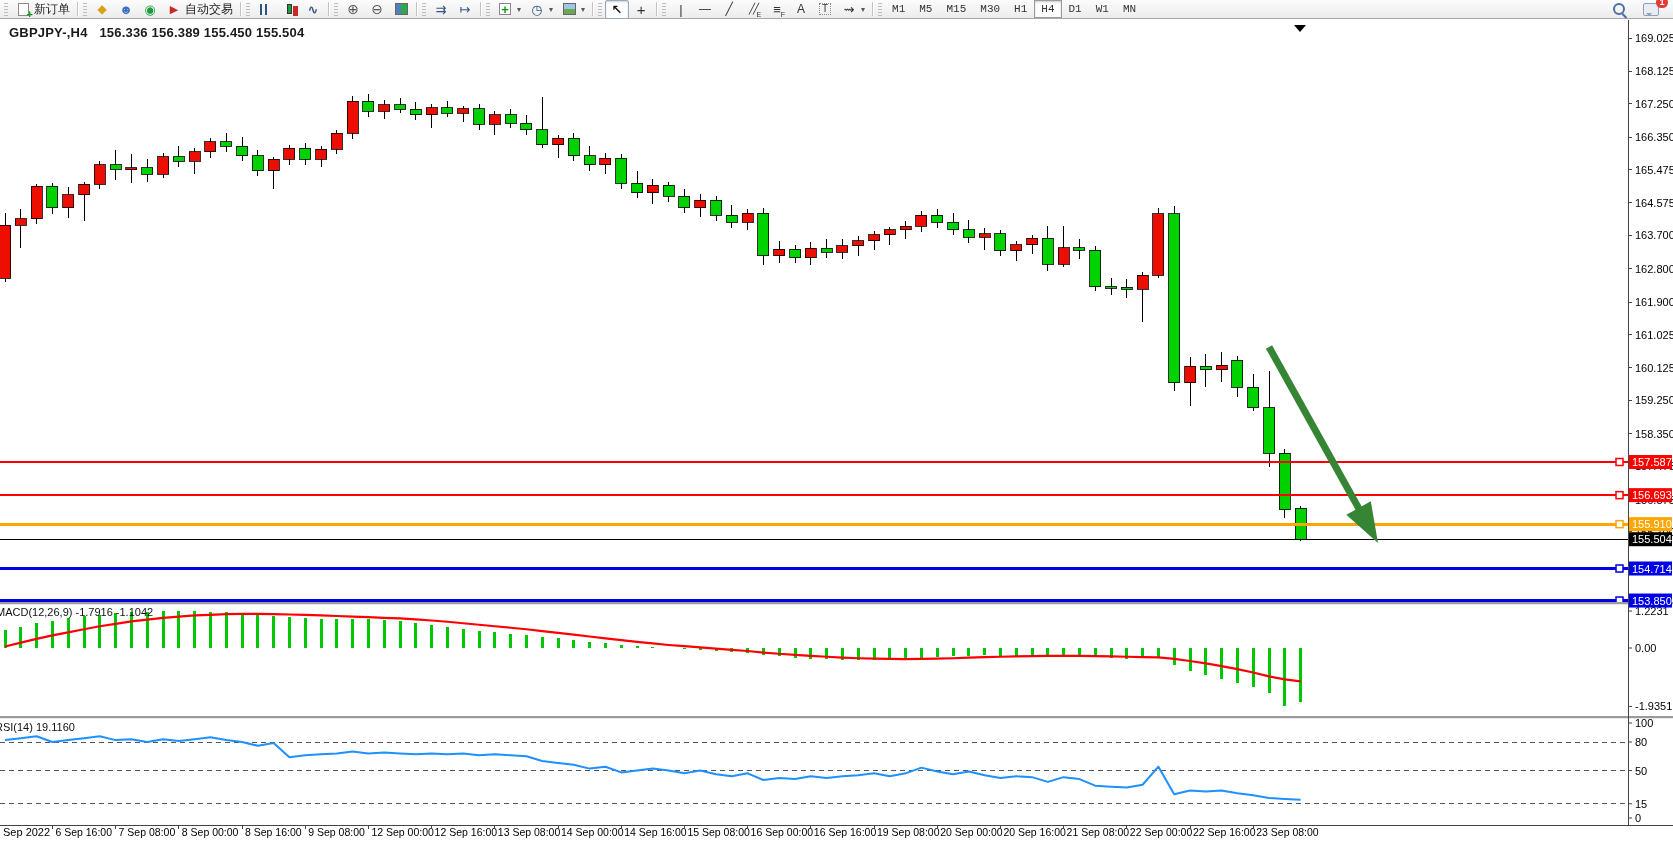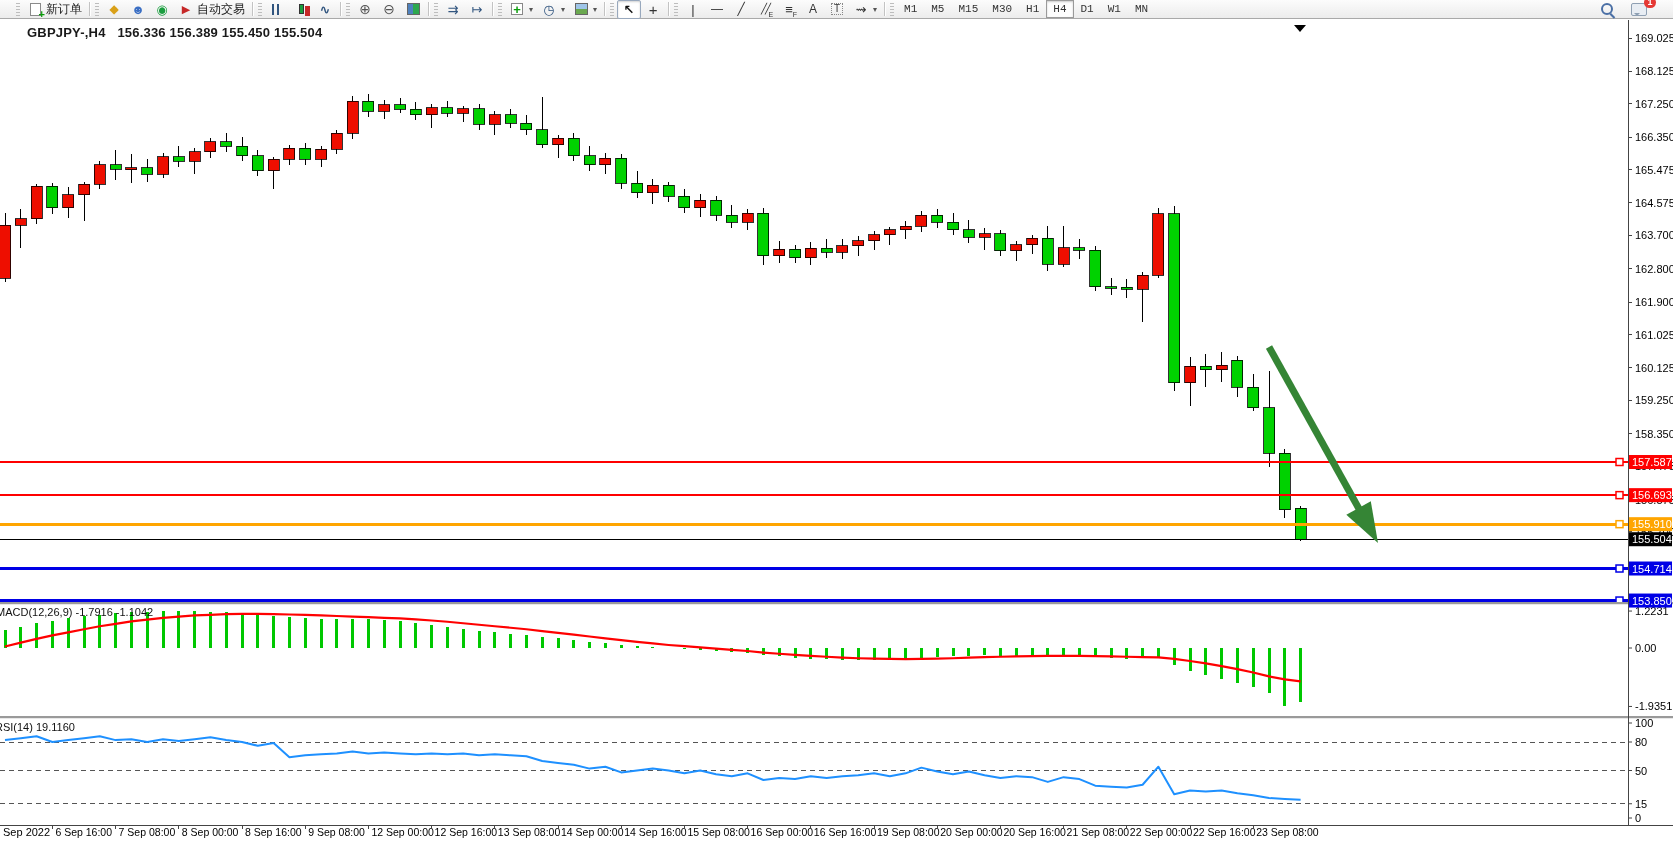--- a/index.html
+++ b/index.html
@@ -4,21 +4,21 @@
 <style>
   html,body{margin:0;padding:0;background:#fff;}
   body{width:1673px;height:843px;position:relative;overflow:hidden;
        font-family:"Liberation Sans","DejaVu Sans",sans-serif;}
   #app{position:absolute;inset:0;}
 
   
   #toolbar{position:absolute;left:0;top:0;width:1673px;height:19px;z-index:5;
     background:linear-gradient(#fcfcfc,#ececec);
     border-bottom:1px solid #a9a9a9;
-    display:flex;align-items:center;padding:0 14px;box-sizing:border-box;font-size:12px;color:#222;}
+    display:flex;align-items:center;padding:0 2px;box-sizing:border-box;font-size:12px;color:#222;}
   .tb-grip{width:4px;height:13px;margin:0 3px 0 2px;flex:none;
     background:repeating-linear-gradient(0deg,#bdbdbd 0 1px,transparent 1px 3px);}
   .tb-sep{width:1px;height:14px;background:#c3c3c3;margin:0 3px;flex:none;box-shadow:1px 0 0 #fff;}
   .tb-btn{height:17px;display:flex;align-items:center;gap:3px;padding:0 3px;flex:none;
     border:1px solid transparent;border-radius:2px;cursor:default;white-space:nowrap;}
   .tb-btn.active{background:#fff;border-color:#98a8bd;box-shadow:inset 0 1px 2px rgba(0,0,0,.18);}
   .tb-btn .lbl{font-size:12px;}
   .caret{font-size:8px;color:#555;margin-left:1px;}
   .tf-btn{height:16px;display:flex;align-items:center;padding:0 6px;font-size:11px;color:#333;
     border:1px solid transparent;flex:none;font-family:Liberation Mono, monospace;}
@@ -70,21 +70,21 @@
   .i-chat{width:14px;height:11px;background:#e8edf3;border:1px solid #8fa0b3;border-radius:2px;}
   .i-chat::after{content:"";position:absolute;left:2px;bottom:-4px;border:3px solid transparent;
       border-top-color:#8fa0b3;}
   .badge{position:absolute;top:-4px;right:-6px;min-width:8px;height:11px;padding:0 2px;
       background:#e53935;color:#fff;font-size:9px;border-radius:6px;display:flex;
       align-items:center;justify-content:center;font-weight:bold;}
 
   
   #chart-svg{position:absolute;left:0;top:0;z-index:1;}
   #chart-title{position:absolute;left:9px;top:25px;z-index:2;font-size:13px;font-weight:bold;
-      letter-spacing:.2px;color:#1a1a1a;white-space:nowrap;margin-left:18px;}
+      letter-spacing:.2px;color:#1a1a1a;white-space:nowrap;}
   #chart-title .ohlc{font-weight:bold;margin-left:8px;}
   #macd-label{position:absolute;left:-4px;top:606px;z-index:2;font-size:11px;color:#111;white-space:nowrap;}
   #rsi-label{position:absolute;left:-5px;top:721px;z-index:2;font-size:11px;color:#111;white-space:nowrap;}
 </style>
 </head>
 <body>
 
 <div id="app">
   <div id="toolbar">
       <div class="tb-grip"></div>

